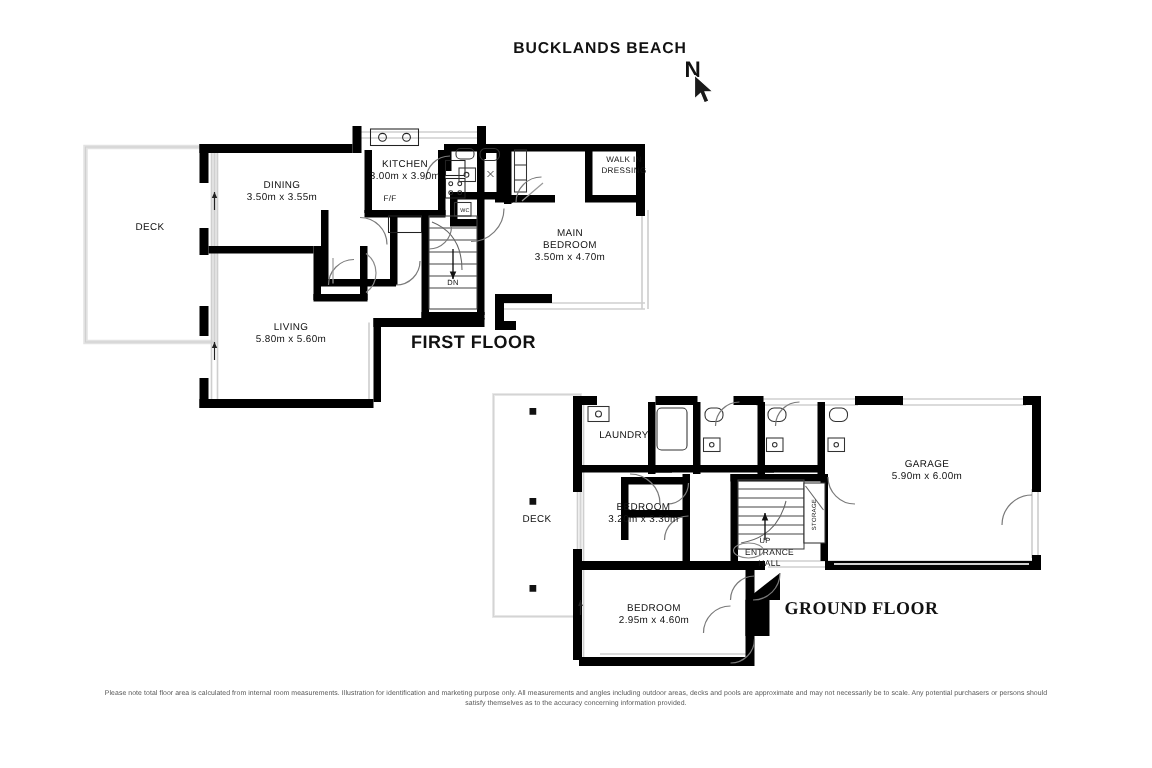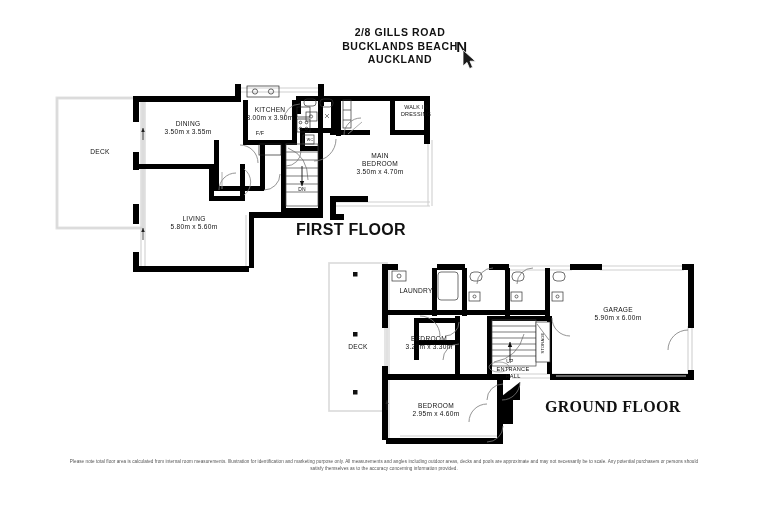--- a/index.html
+++ b/index.html
@@ -13,22 +13,22 @@
   }
   #plan{position:absolute;left:0;top:0;width:768px;height:512px;}
   .ttl{
     position:absolute;text-align:center;
     font-family:"Liberation Sans", sans-serif;
     font-weight:bold;letter-spacing:.6px;color:#111;
   }
   #title-block{left:310px;top:26px;width:180px;font-size:10.5px;line-height:13.5px;}
   #north-letter{left:452px;top:38px;width:20px;font-size:15px;font-weight:bold;}
   .floorlabel{
-    position:absolute;font-size:16px;font-weight:bold;letter-spacing:.3px;color:#111;
-    font-family:"Liberation Sans", sans-serif;white-space:nowrap;margin-left:22px;
+    position:absolute;font-size:12px;font-weight:bold;letter-spacing:.3px;color:#111;
+    font-family:"Liberation Sans", sans-serif;white-space:nowrap;
   }
   #first-floor-label{left:274px;top:221px;}
   #ground-floor-label{left:523px;top:398px;font-family:Liberation Serif, serif;}
   .room{
     position:absolute;text-align:center;color:#111;
     font-family:"Liberation Sans", sans-serif;
     font-size:6.6px;line-height:8.2px;letter-spacing:.25px;
     white-space:nowrap;
   }
   .room .nm{display:block;}
@@ -317,23 +317,21 @@
     </g>
 
     <g stroke="#222" stroke-width="0.8" fill="none">
       <line x1="387" y1="400" x2="387" y2="410"></line>
       <polygon points="387,400 385.4,404 388.6,404" fill="#222" stroke="none"></polygon>
     </g>
   </g>
 </svg>
 
 <div class="ttl" id="title-block">
-  <div>2/8 GILLS ROAD</div>
   <div>BUCKLANDS BEACH</div>
-  <div>AUCKLAND</div>
 </div>
 
 <div class="ttl" id="north-letter">N</div>
 
 <svg id="cursor" viewBox="0 0 16 20" xmlns="http://www.w3.org/2000/svg">
   <polygon points="1,0 1,16 5,12.4 7.6,18.6 10.6,17.3 8,11.2 13.4,11.2" fill="#1a1a1a" stroke="#ffffff" stroke-width="0.8"></polygon>
 </svg>
 
 <div class="floorlabel" id="first-floor-label">FIRST FLOOR</div>
 

